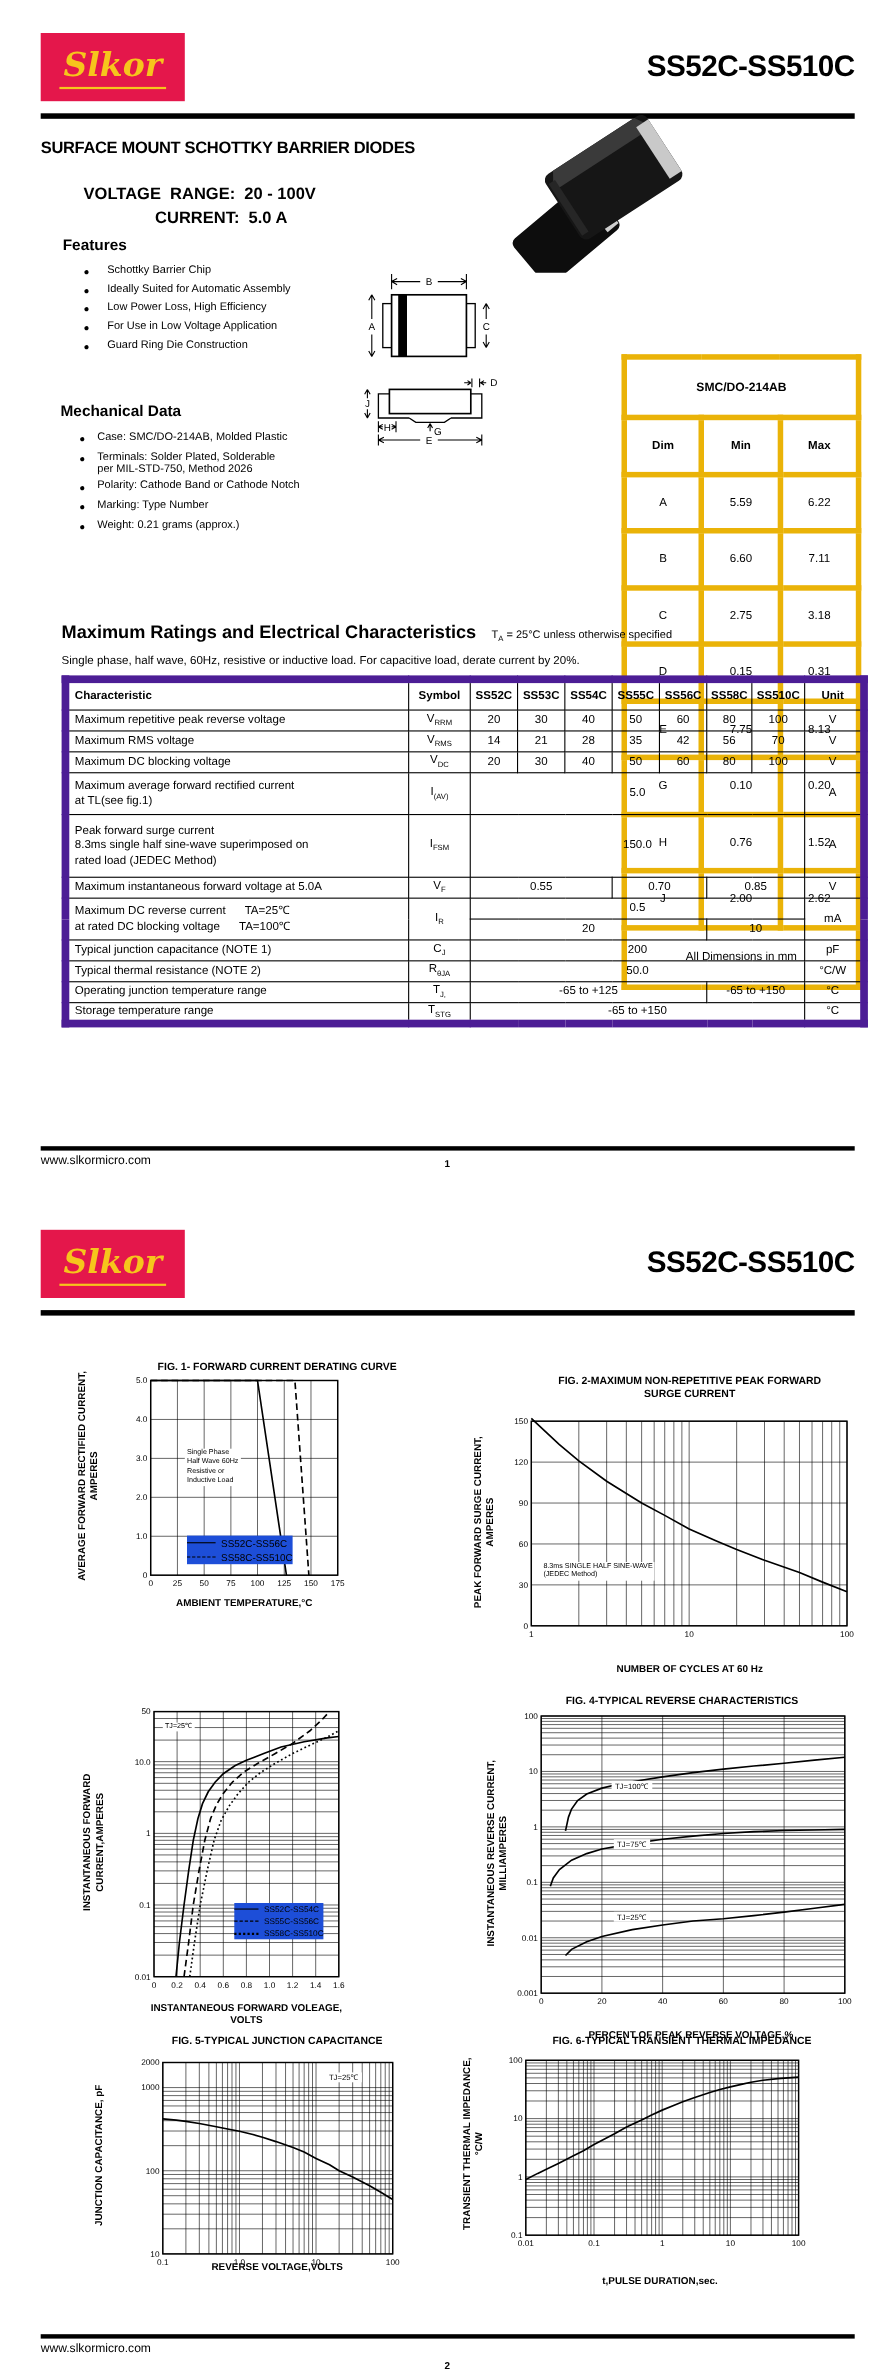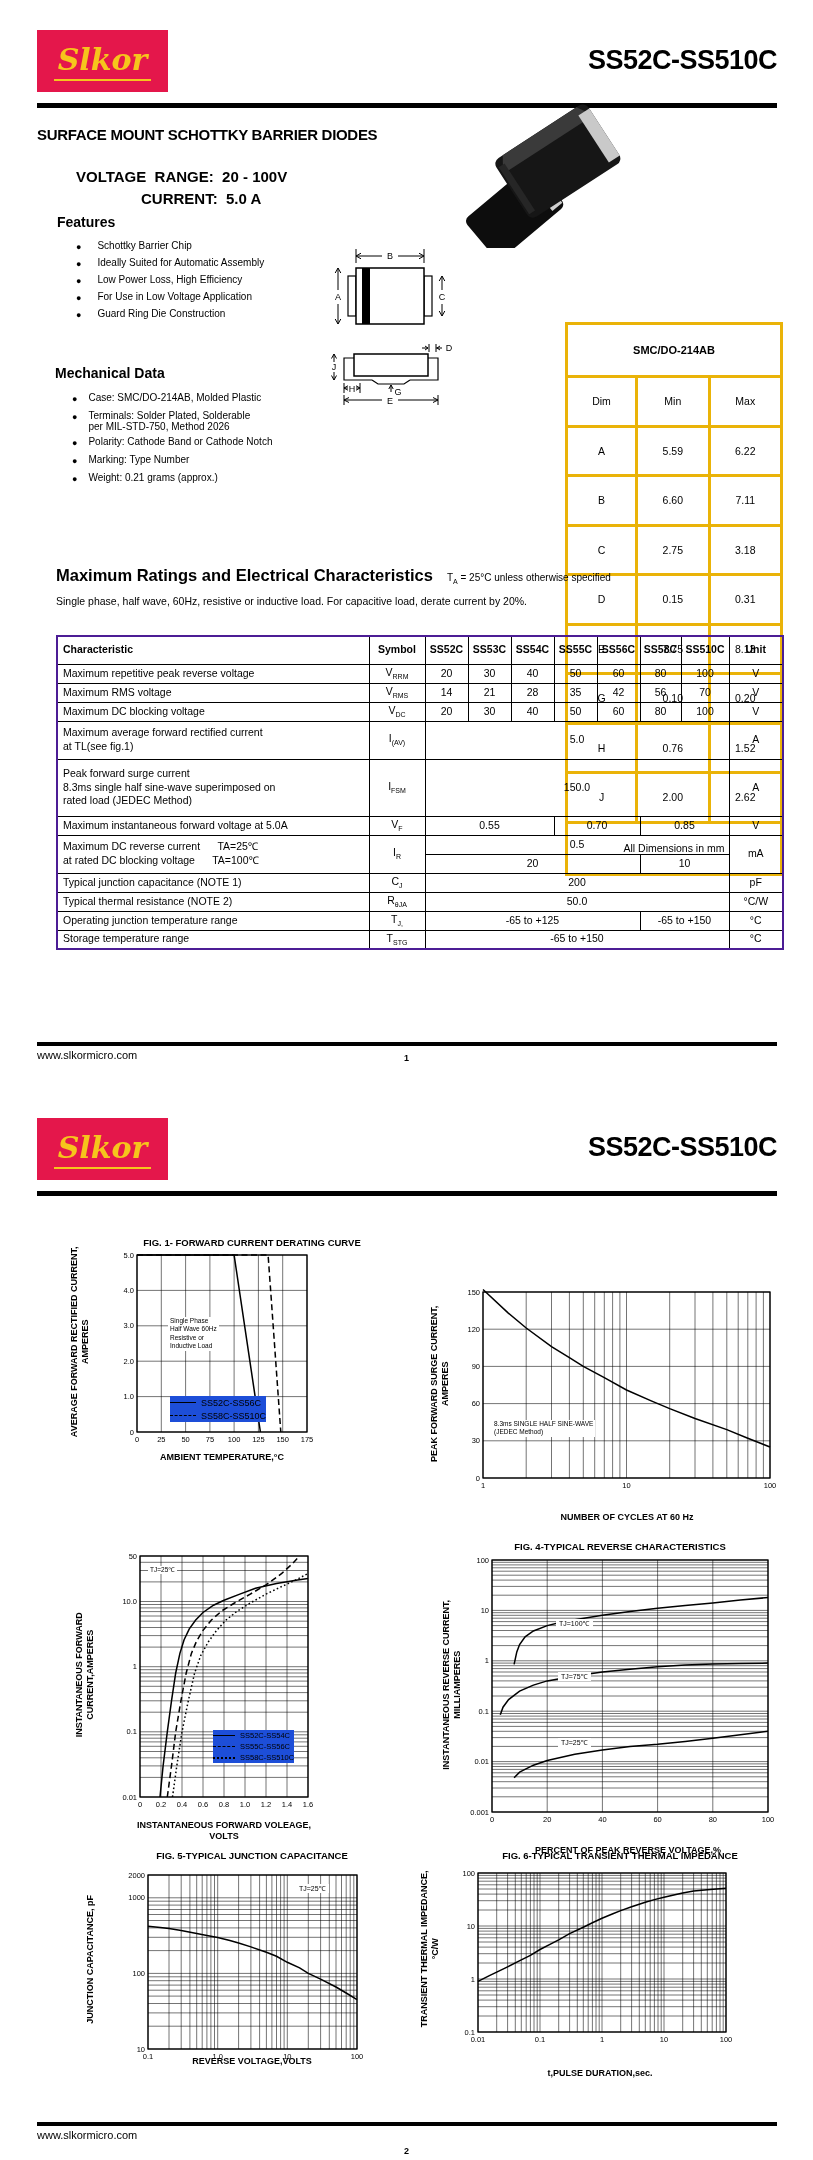--- a/index.html
+++ b/index.html
@@ -13,29 +13,29 @@
   .rule.thin{height:4px;}
   .h-title{font-size:27px;font-weight:bold;letter-spacing:-0.5px;}
   .heading{font-size:15px;font-weight:bold;letter-spacing:-0.3px;}
   .vline{font-size:15px;font-weight:bold;white-space:pre;}
   .sec{font-size:14px;font-weight:bold;}
   .blist{font-size:10px;}
   .bi{display:flex;gap:16px;margin-bottom:3px;}
   .bi::before{content:"\25CF";font-size:9px;line-height:14px;}
   .mech .bi{gap:11px;margin-bottom:4px;}
   .pre{white-space:pre-wrap;}
-  .rt{border-collapse:collapse;table-layout:fixed;width:726px;font-size:10.5px;border:2px solid #4c1d95;margin-top:21px;}
+  .rt{border-collapse:collapse;table-layout:fixed;width:726px;font-size:10.5px;border:7px solid #4c1d95;}
   .rt th,.rt td{border:1px solid #000;text-align:center;padding:0 2px;line-height:1.3;font-weight:normal;}
   .rt th{font-weight:bold;}
   .rt .cl{text-align:left;white-space:pre-wrap;padding-left:5px;}
   .rt sub,.sym sub{font-size:7px;}
   .dimtbl{border-collapse:collapse;width:218px;font-size:10.5px;text-align:center;border:2px solid #000;}
-  .dimtbl td{border:3px solid #eab308;height:16.5px;padding:15px;}
+  .dimtbl td{border:5px solid #eab308;height:16.5px;padding:15px;}
   .dimtbl .dt-title{font-weight:bold;font-size:11px;height:20px;}
-  .dimtbl .dt-head{font-weight:normal;}
+  .dimtbl .dt-head{font-weight:bold;}
   .dimtbl .dt-foot{font-weight:normal;height:19px;}
   .rtitle{font-size:16.5px;font-weight:bold;}
   .rcond{font-size:10px;margin-left:14px;}
   .rsub{font-size:10.5px;text-align:center;}
   .notes{font-size:10px;line-height:1.5;}
   .nb{font-weight:bold;}
   .furl{font-size:11px;}
   .fpage{font-size:9px;font-weight:bold;width:813px;text-align:center;}
   .ftitle{font-size:9.5px;font-weight:bold;text-align:center;line-height:1.25;white-space:pre-line;}
   .axlab{font-size:9px;font-weight:bold;text-align:center;line-height:1.2;white-space:pre-line;}
@@ -390,20 +390,22 @@
         <span class="ls"></span>
         <span>SS52C-SS56C</span>
       </div>
     <div class="li">
         <span class="ls dash"></span>
         <span>SS58C-SS510C</span>
       </div>
   </div>
   <div class="abs axlab" style="left:132px;top:1452px;width:180px">AMBIENT TEMPERATURE,°C</div>
 
+  <div class="abs ftitle" style="left:477px;top:1250px;width:300px">FIG. 2-MAXIMUM NON-REPETITIVE PEAK FORWARD
+SURGE CURRENT</div>
   <div class="abs axlab ylab" style="left:310px;top:1373px;width:260px">PEAK  FORWARD SURGE CURRENT,
 AMPERES</div>
   <svg class="abs" style="left:453px;top:1286px" width="325" height="209">
       <line x1="30.0" y1="6" x2="30.0" y2="192" stroke="#000" stroke-width="0.55"></line>
       <line x1="73.2" y1="6" x2="73.2" y2="192" stroke="#000" stroke-width="0.55"></line>
       <line x1="98.5" y1="6" x2="98.5" y2="192" stroke="#000" stroke-width="0.55"></line>
       <line x1="116.4" y1="6" x2="116.4" y2="192" stroke="#000" stroke-width="0.55"></line>
       <line x1="130.3" y1="6" x2="130.3" y2="192" stroke="#000" stroke-width="0.55"></line>
       <line x1="141.7" y1="6" x2="141.7" y2="192" stroke="#000" stroke-width="0.55"></line>
       <line x1="151.3" y1="6" x2="151.3" y2="192" stroke="#000" stroke-width="0.55"></line>

